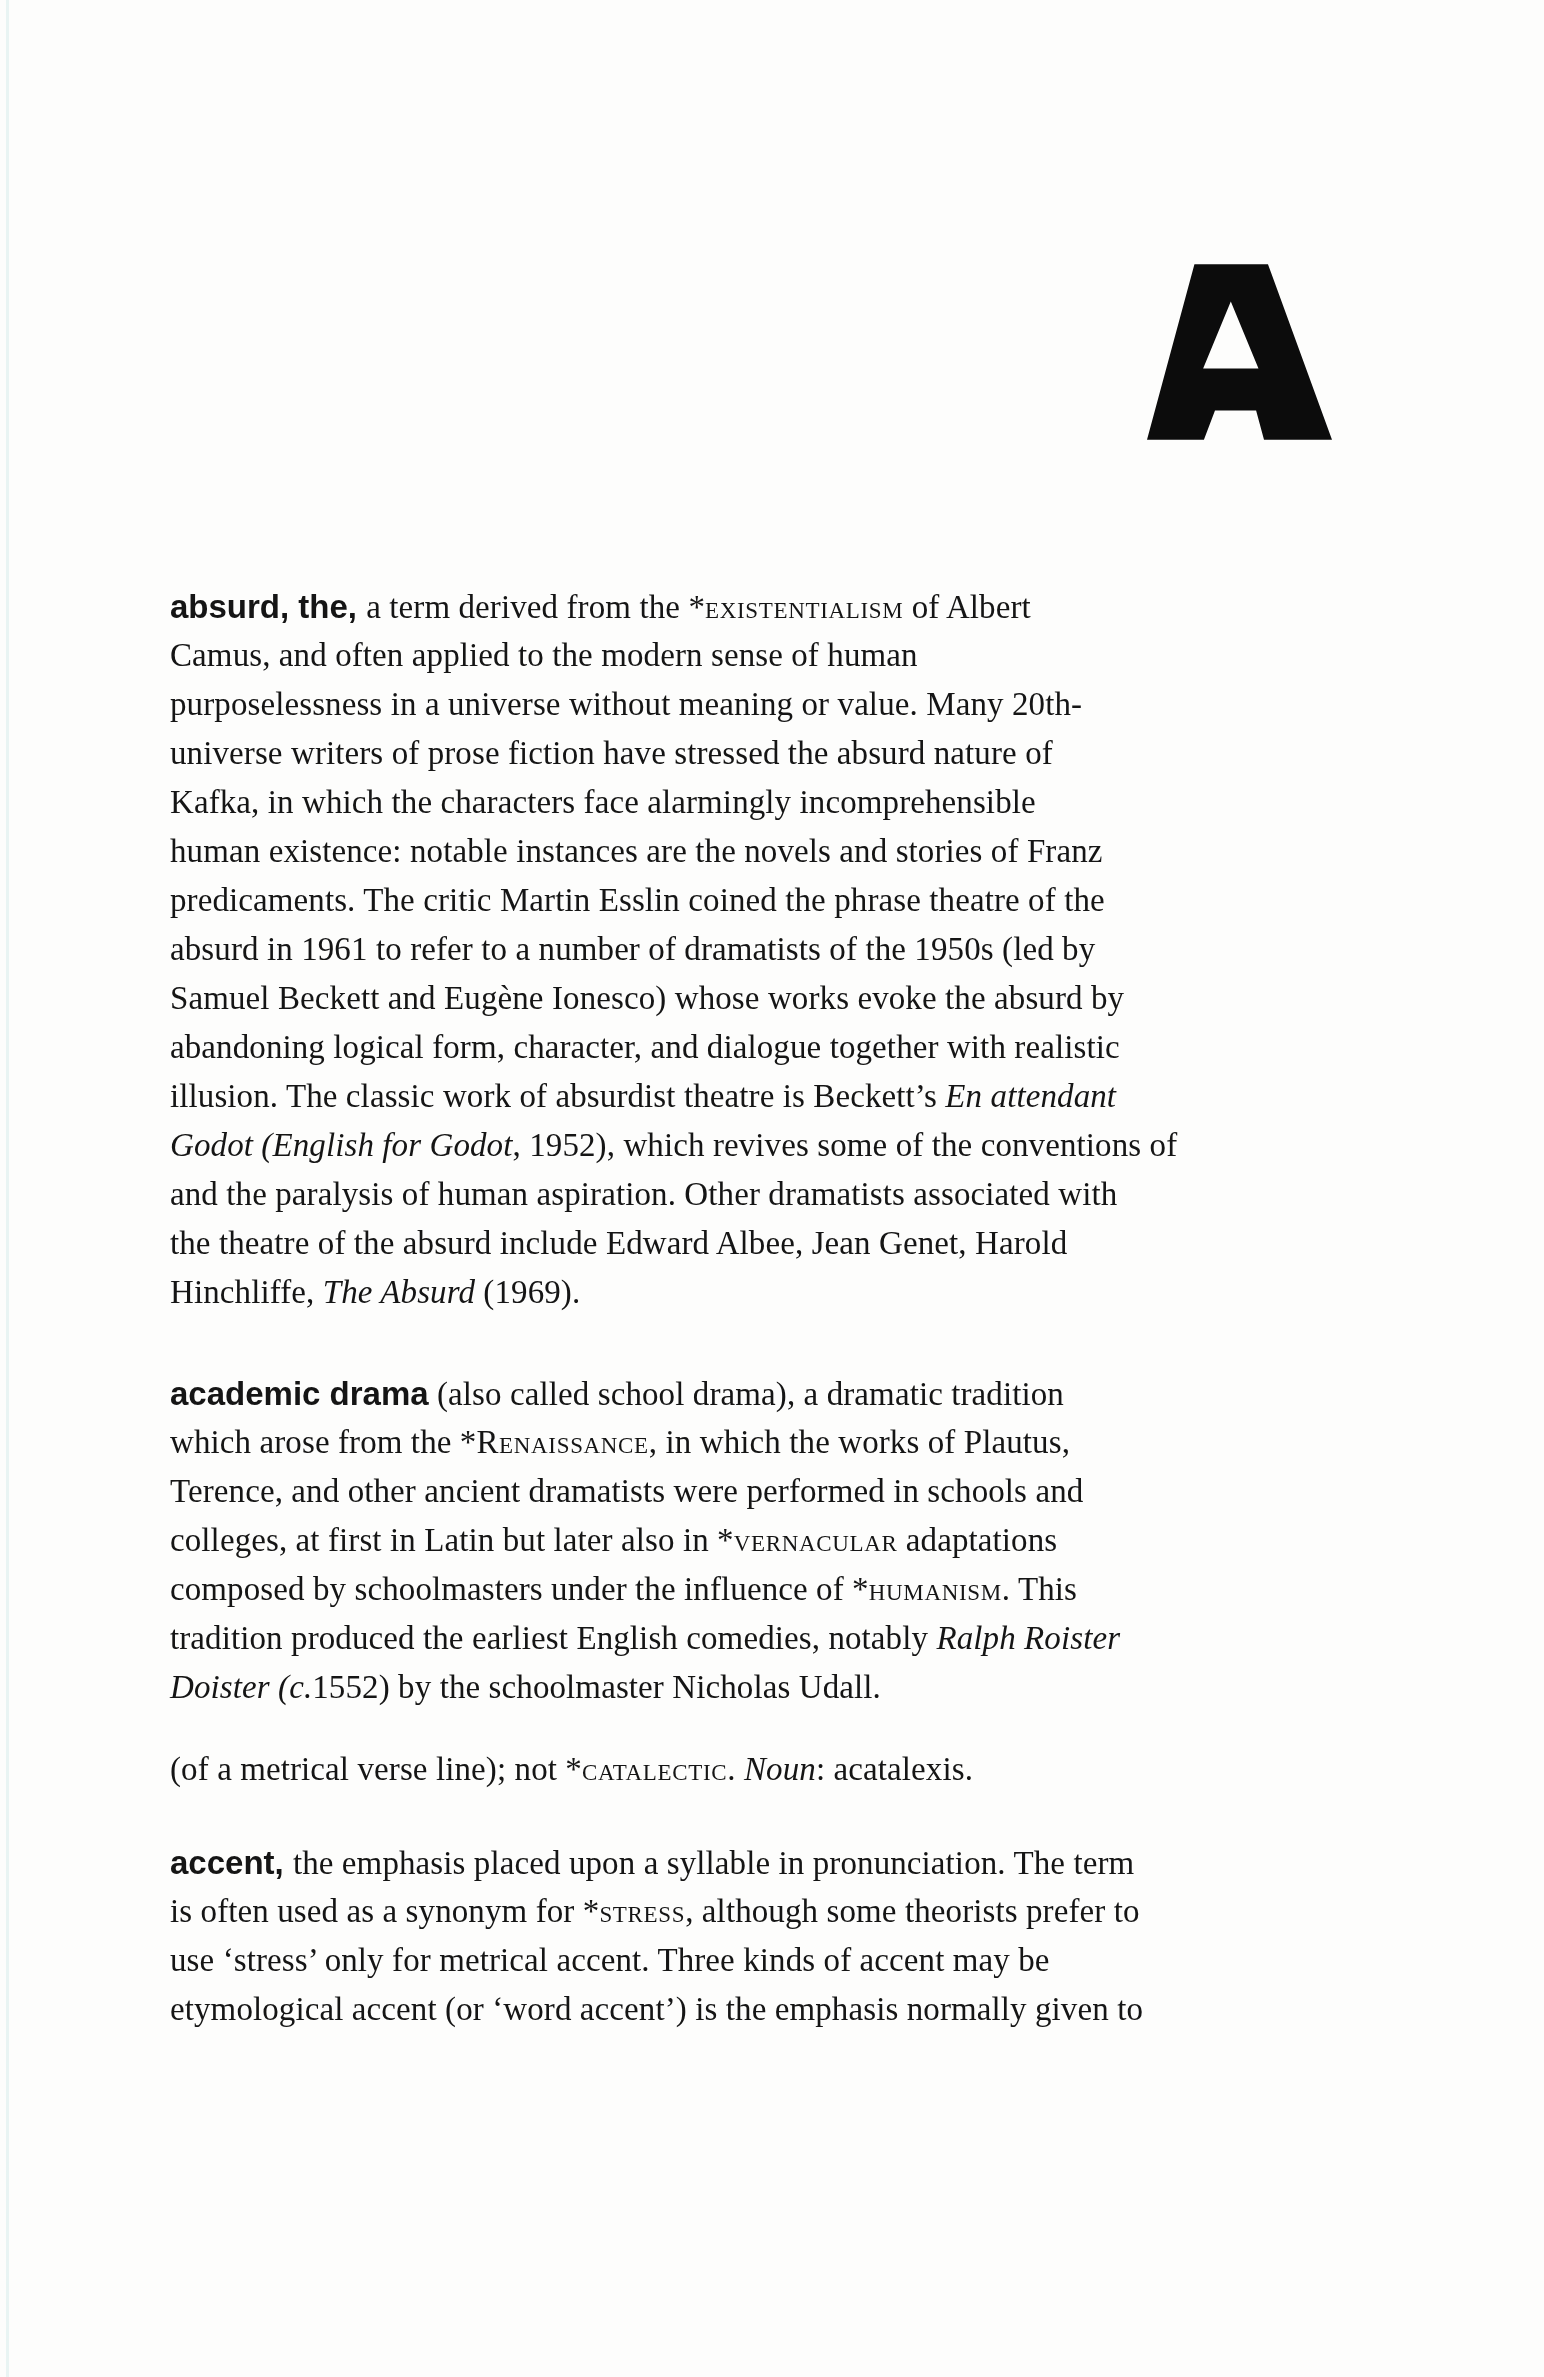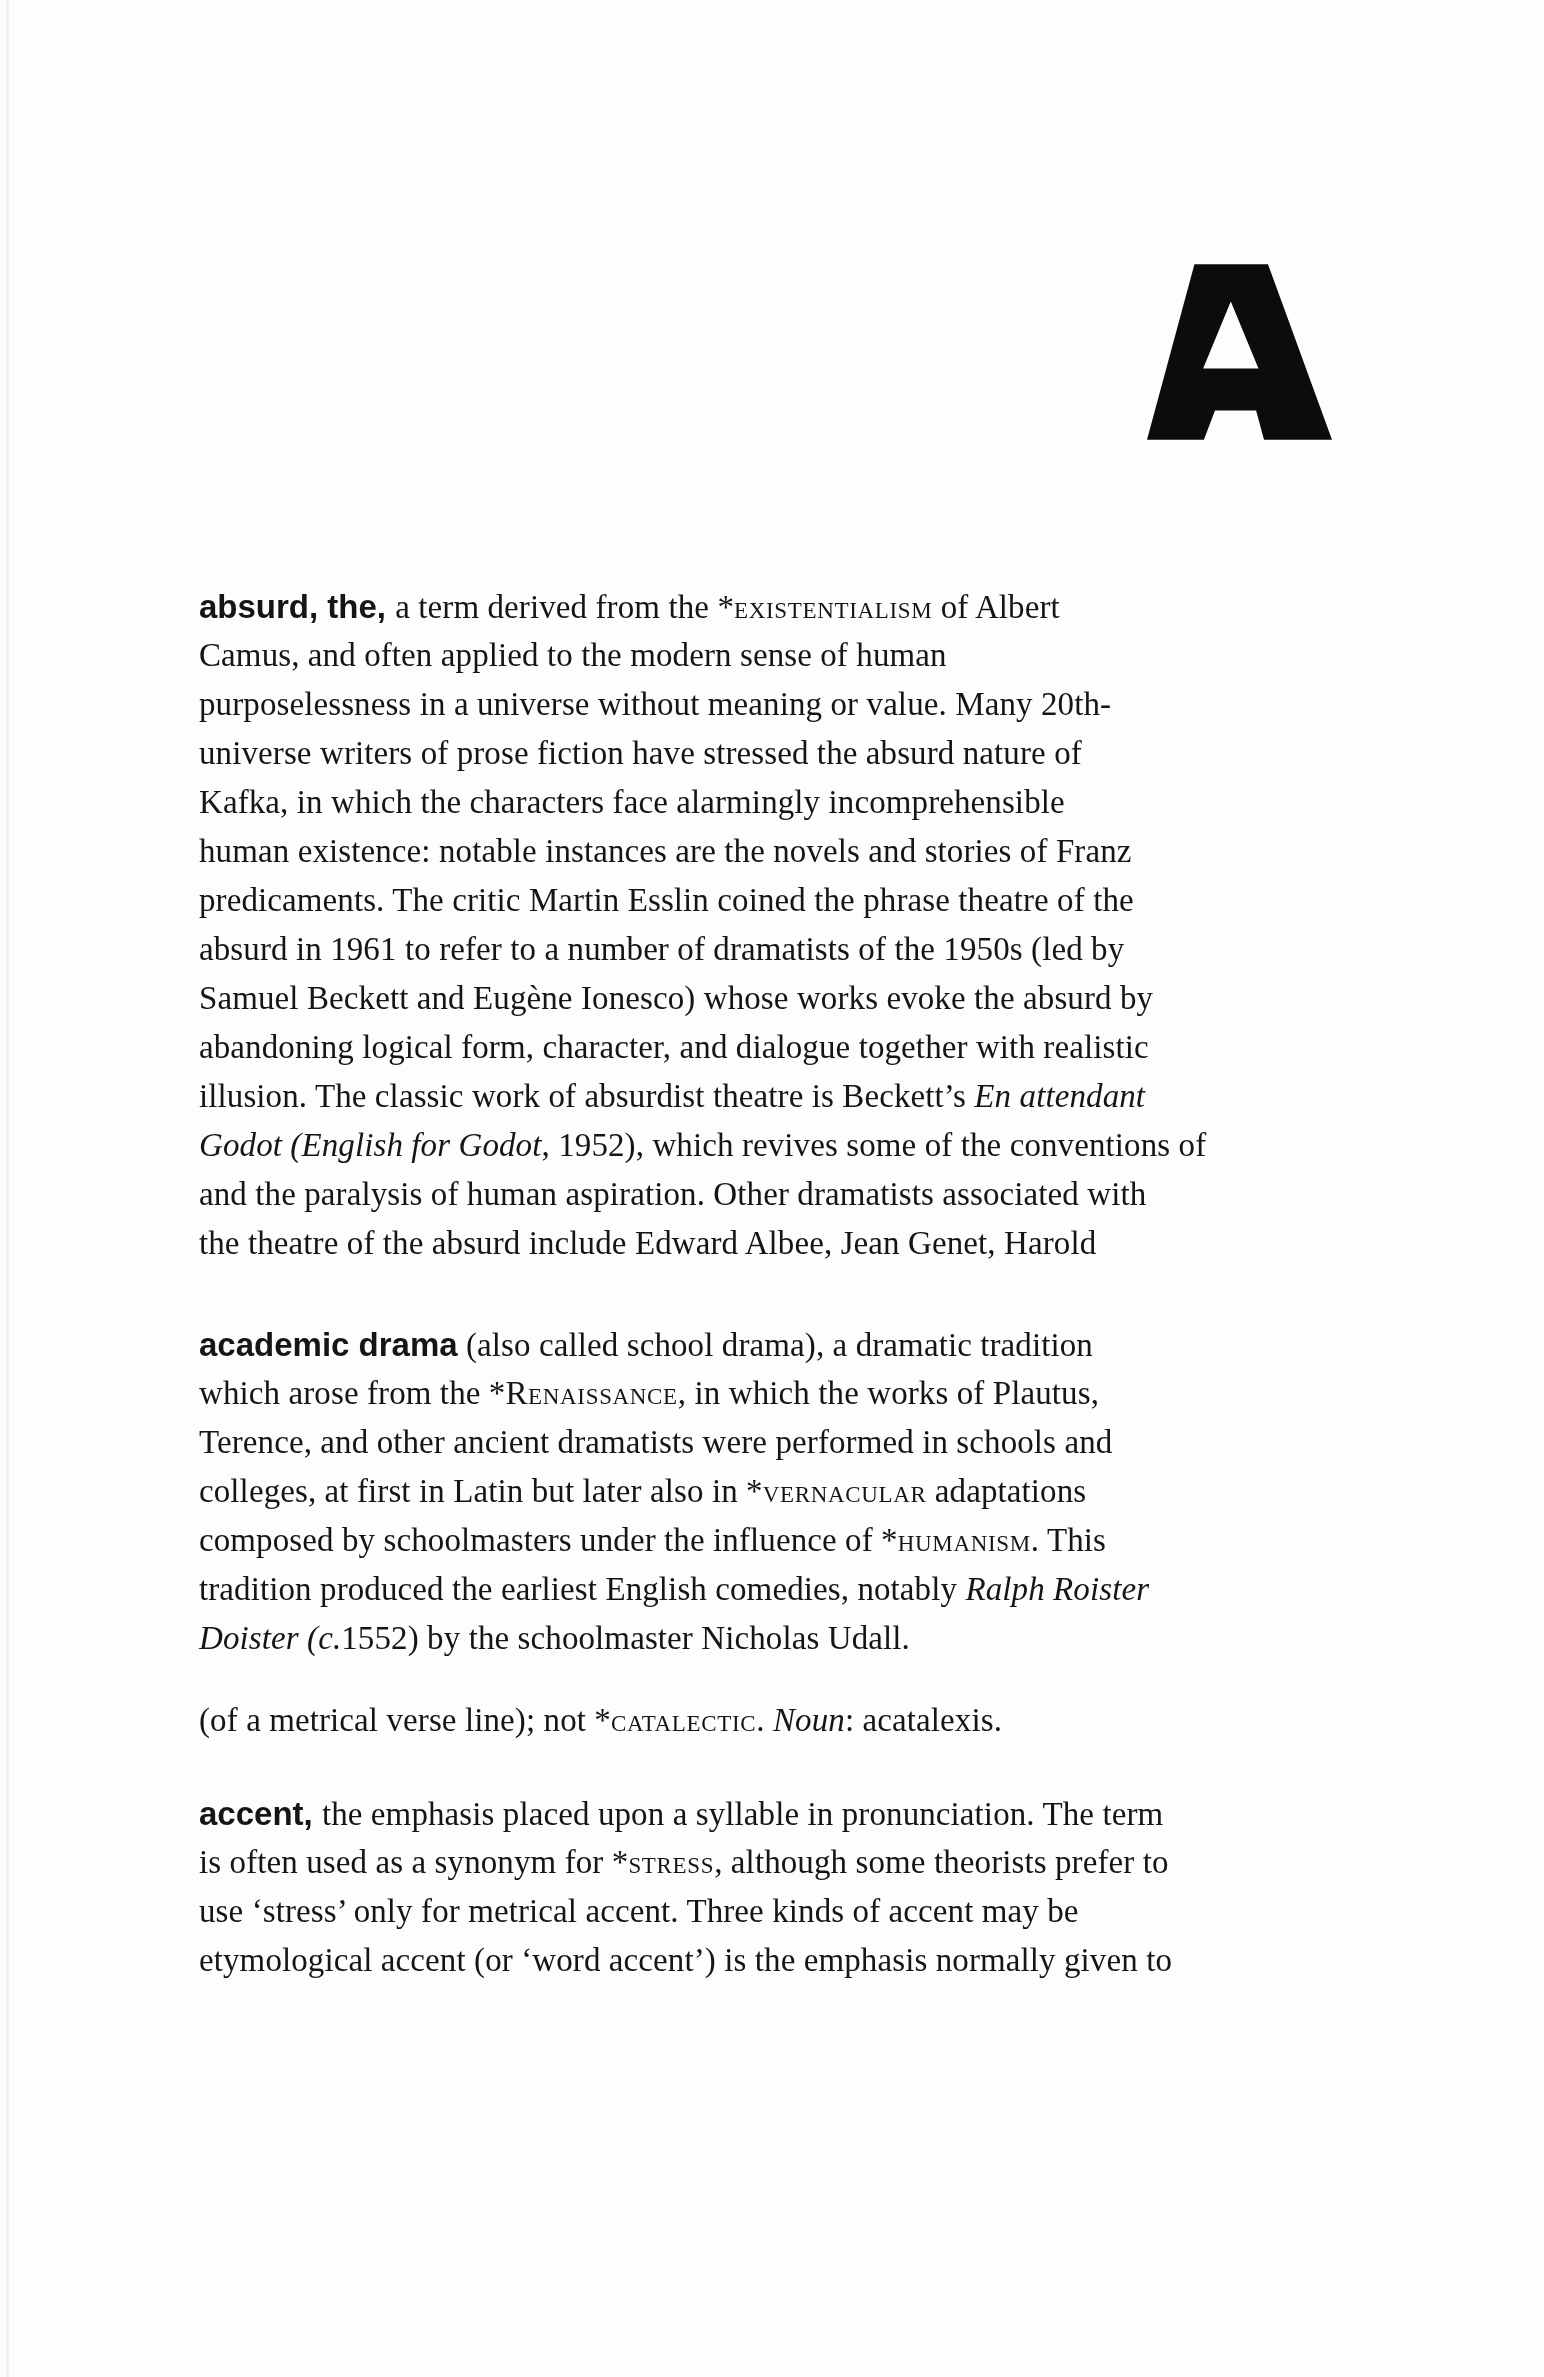--- a/index.html
+++ b/index.html
@@ -42,21 +42,20 @@
   .entry { margin: 0; }
   .entry:nth-child(1) { margin-bottom: 52px; }
   .entry:nth-child(2) { margin-bottom: 32.5px; }
   .entry:nth-child(3) { margin-bottom: 44px; }
   .line {
     white-space: pre;
     font-size: 33px;
     line-height: 49px;
     height: 49px;
     letter-spacing: 0.1px;
-    margin-left: 29px;
   }
   .r { }
   .rg { }
   .h {
     font-family: "Liberation Sans", "DejaVu Sans", sans-serif;
     font-weight: 700;
     letter-spacing: 0;
   }
   .b { font-weight: 400; }
   .i { font-style: italic; }
@@ -91,20 +90,21 @@
         <div class="line"><span class="r rg">Kafka, in which the characters face alarmingly incomprehensible</span></div>
         <div class="line"><span class="r rg">human existence: notable instances are the novels and stories of Franz</span></div>
         <div class="line"><span class="r rg">predicaments. The critic Martin Esslin coined the phrase </span><span class="r b">theatre of the</span></div>
         <div class="line"><span class="r b">absurd</span><span class="r rg"> in 1961 to refer to a number of dramatists of the 1950s (led by</span></div>
         <div class="line"><span class="r rg">Samuel Beckett and Eugène Ionesco) whose works evoke the absurd by</span></div>
         <div class="line"><span class="r rg">abandoning logical form, character, and dialogue together with realistic</span></div>
         <div class="line"><span class="r rg">illusion. The classic work of </span><span class="r b">absurdist</span><span class="r rg"> theatre is Beckett’s </span><span class="r i">En attendant</span></div>
         <div class="line"><span class="r i">Godot (English for Godot</span><span class="r rg">, 1952), which revives some of the conventions of</span></div>
         <div class="line"><span class="r rg">and the paralysis of human aspiration. Other dramatists associated with</span></div>
         <div class="line"><span class="r rg">the theatre of the absurd include Edward Albee, Jean Genet, Harold</span></div>
+        <div class="line"><span class="r rg">Hinchliffe, </span><span class="r i">The Absurd</span><span class="r rg"> (1969).</span></div>
       </article>
       <article class="entry">
         <div class="line"><span class="r h">academic drama</span><span class="r rg"> (also called school drama), a dramatic tradition</span></div>
         <div class="line"><span class="r rg">which arose from the *</span><span class="r sc">Renaissance</span><span class="r rg">, in which the works of Plautus,</span></div>
         <div class="line"><span class="r rg">Terence, and other ancient dramatists were performed in schools and</span></div>
         <div class="line"><span class="r rg">colleges, at first in Latin but later also in *</span><span class="r sc">vernacular</span><span class="r rg"> adaptations</span></div>
         <div class="line"><span class="r rg">composed by schoolmasters under the influence of *</span><span class="r sc">humanism</span><span class="r rg">. This</span></div>
         <div class="line"><span class="r rg">tradition produced the earliest English comedies, notably </span><span class="r i">Ralph Roister</span></div>
         <div class="line"><span class="r i">Doister (c.</span><span class="r rg">1552) by the schoolmaster Nicholas Udall.</span></div>
       </article>

